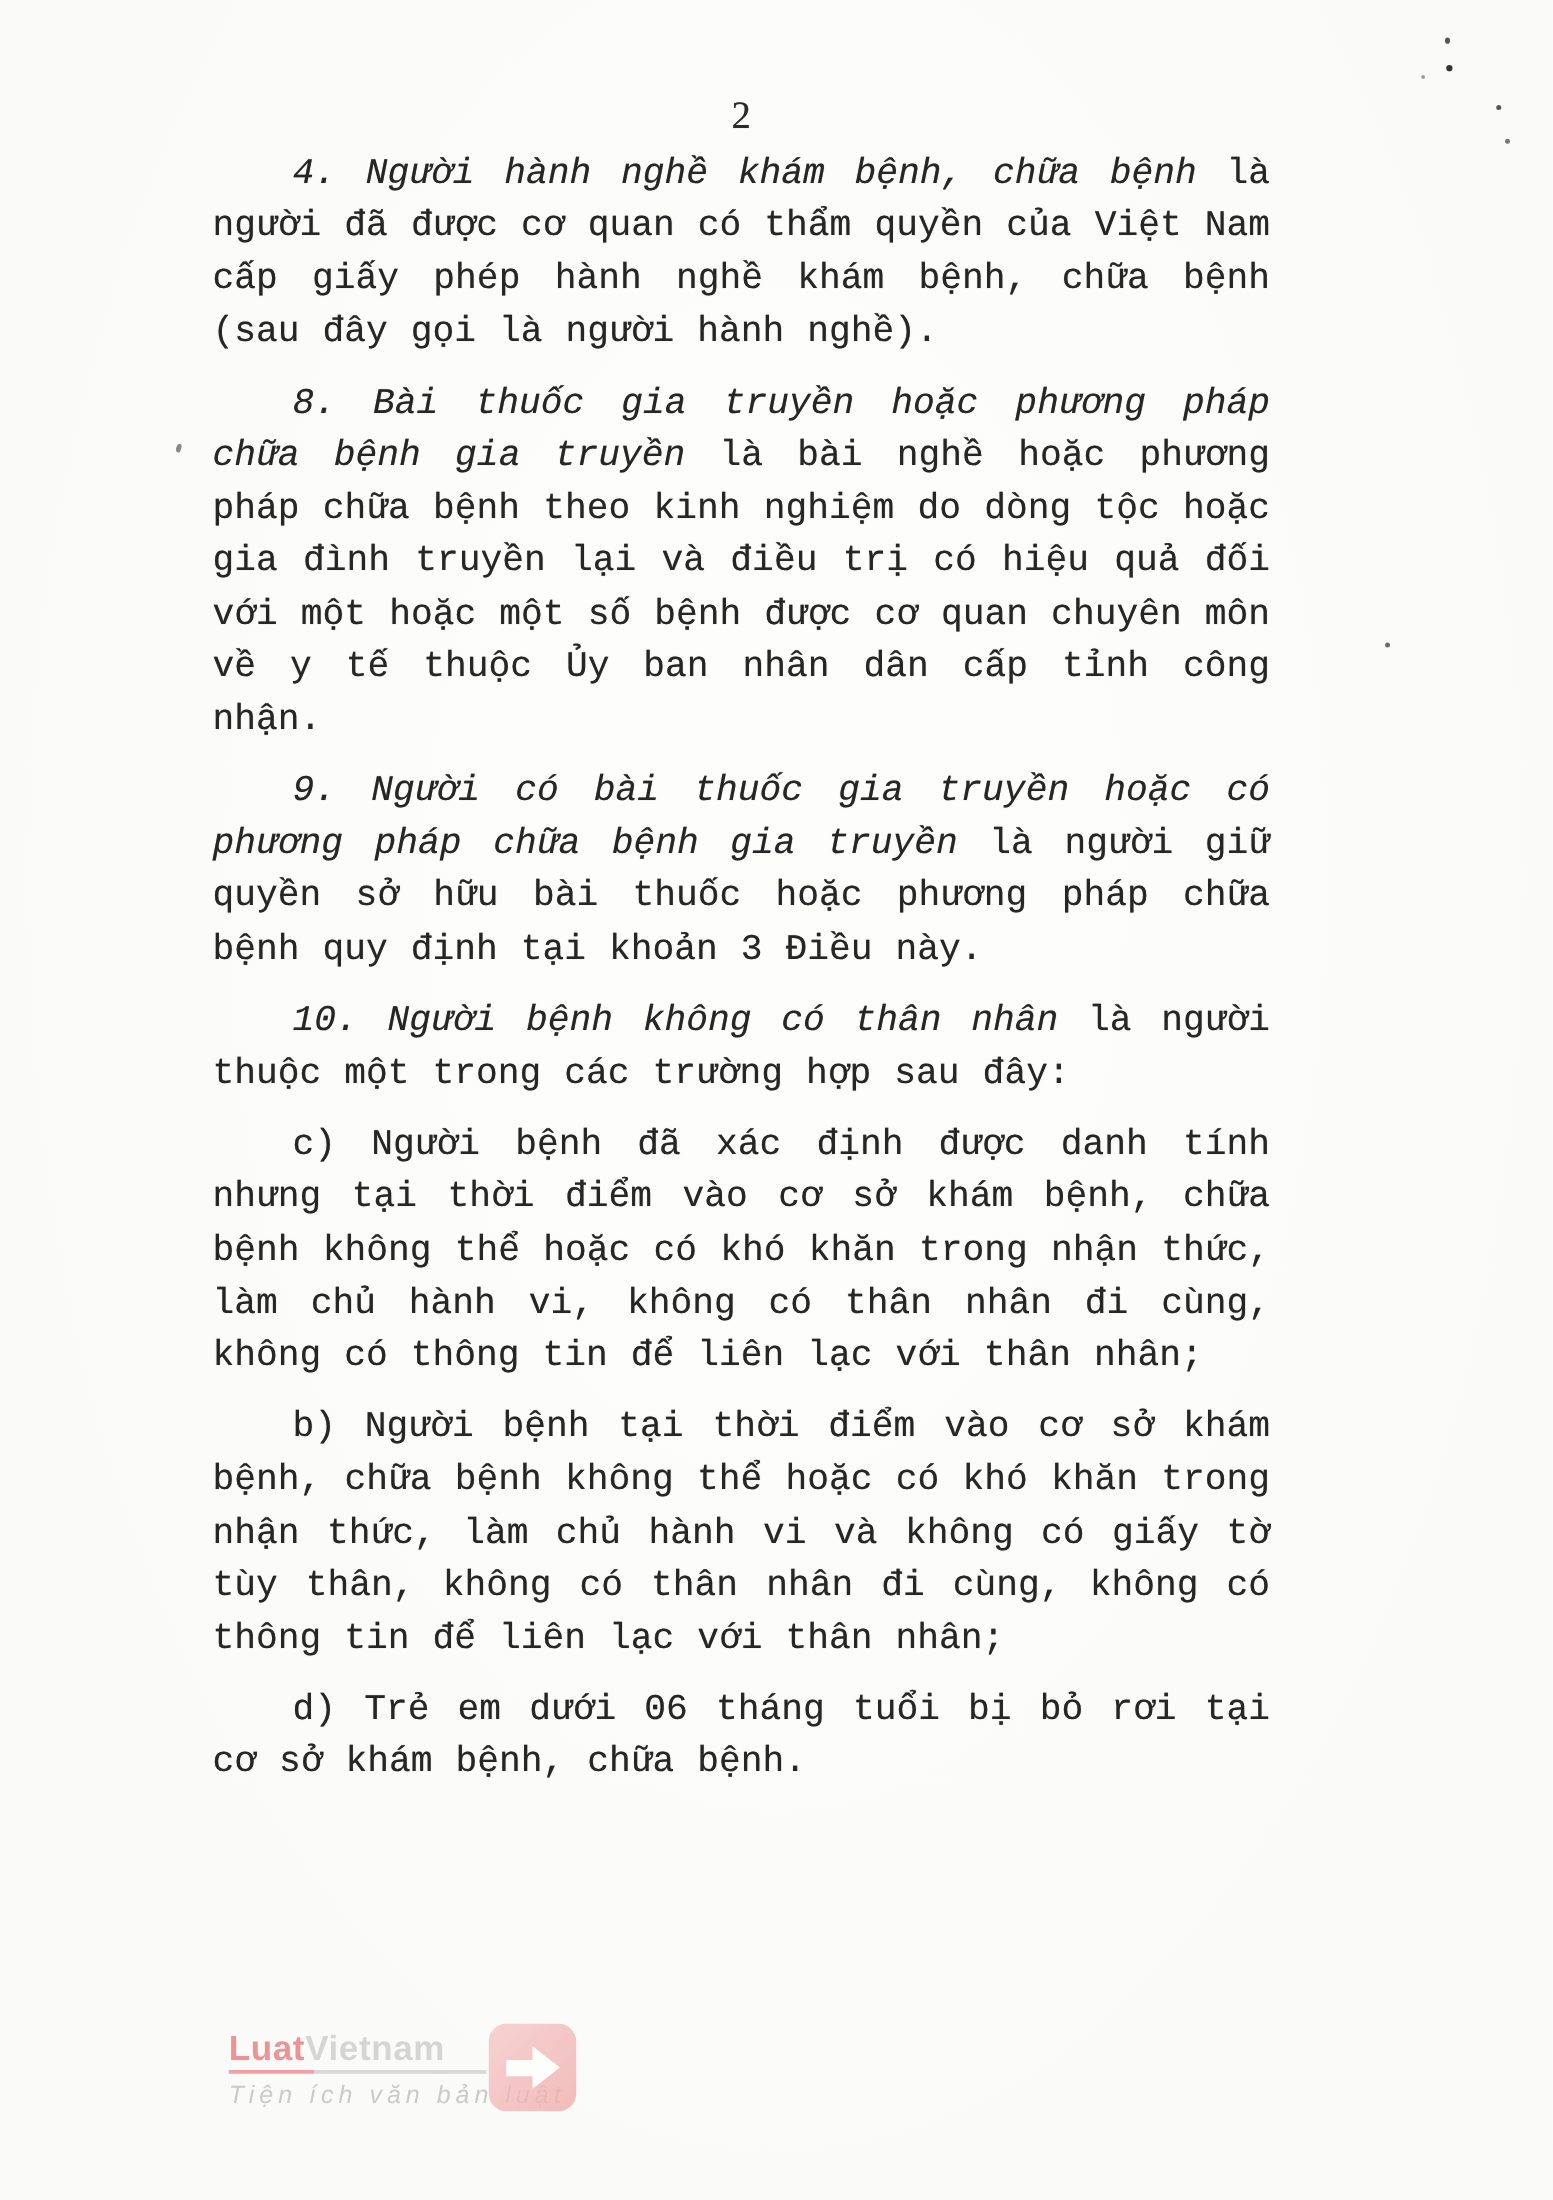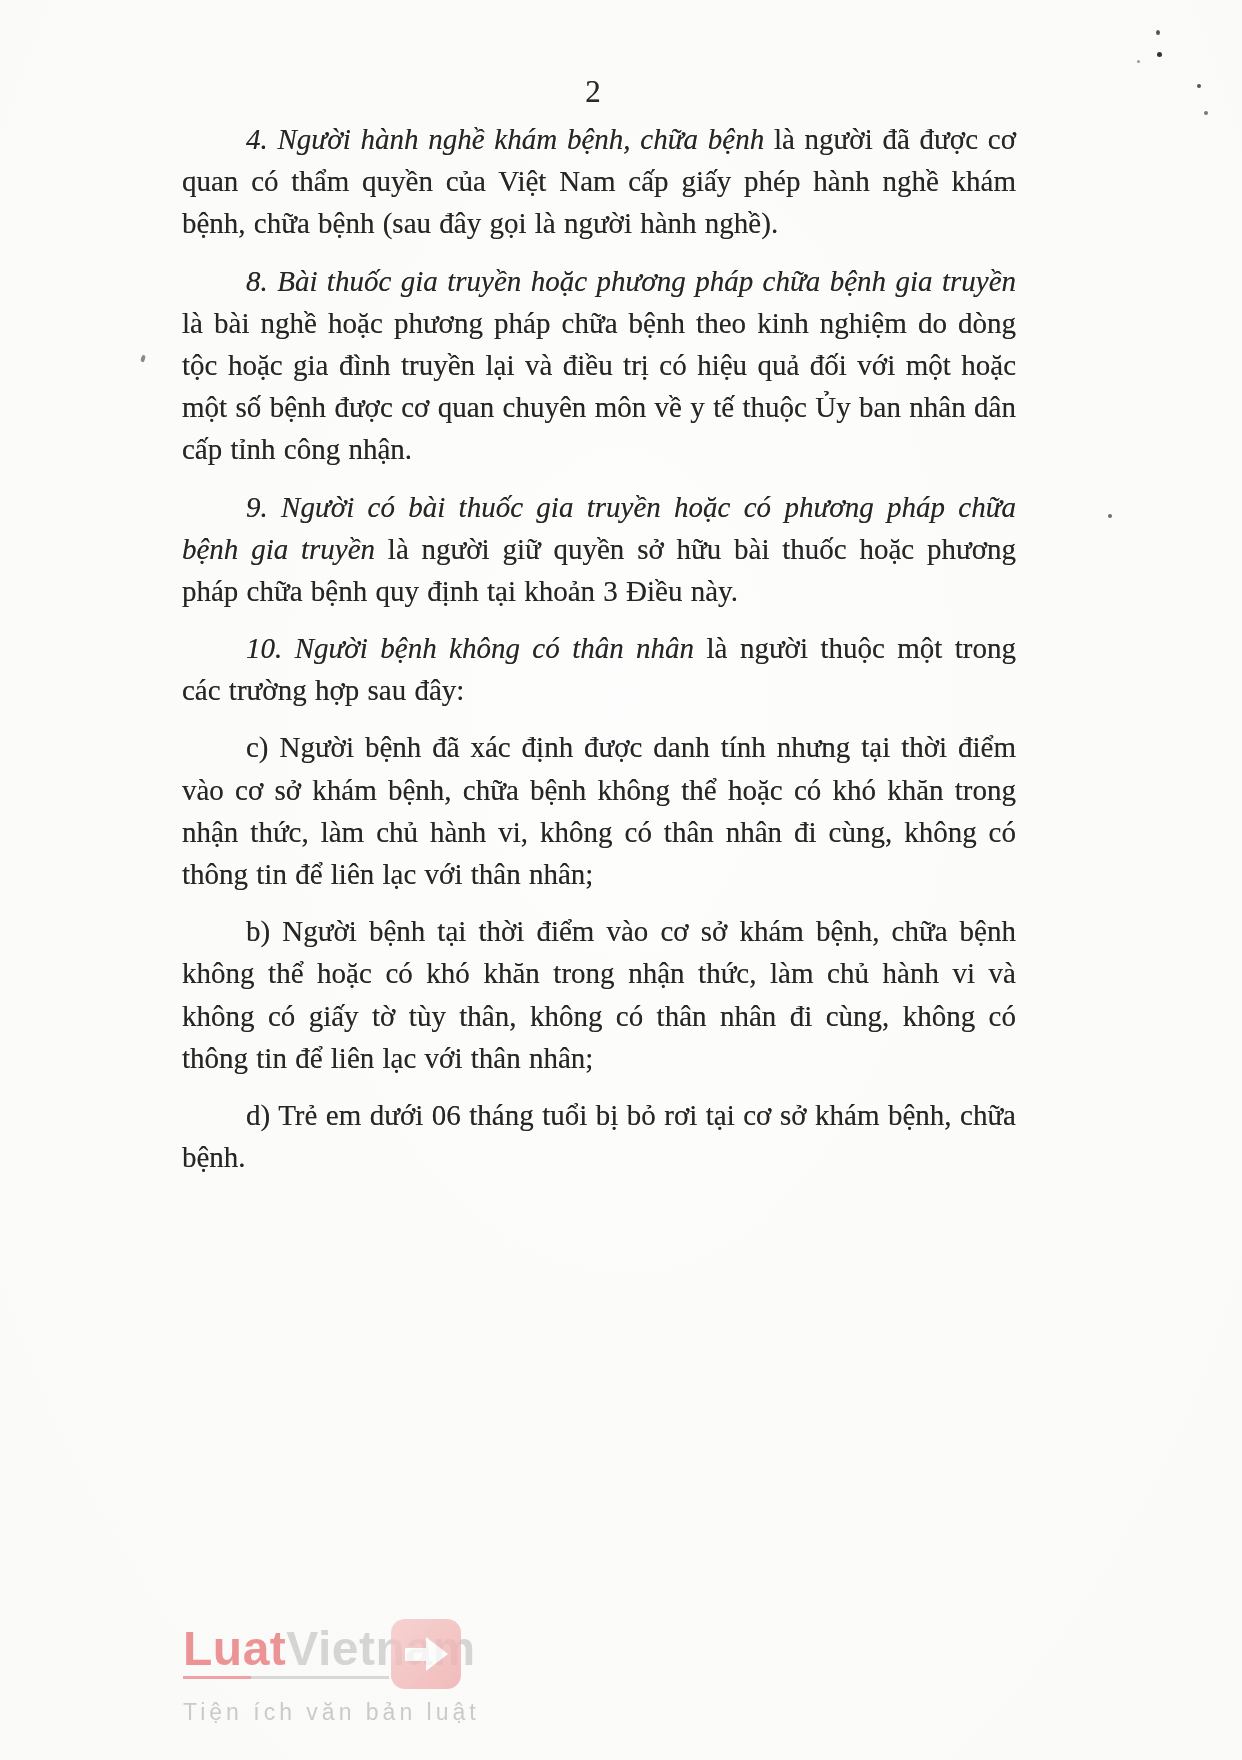--- a/index.html
+++ b/index.html
@@ -20,52 +20,53 @@
     position:absolute;top:74px;left:170px;width:846px;
     text-align:center;
     font-size:31px;color:#2a2a2a;
     text-shadow:0 0 .6px rgba(40,40,40,.55);
   }
   .text-column{
     position:absolute;top:118px;left:170px;width:846px;
     color:#262626;
   }
   .para{
-    margin:0 0 15px 12px;
+    margin:0 0 15px 0;
     font-size:29px;
     line-height:1.455;
     text-align:justify;
     text-indent:64px;
     word-spacing:1px;
     text-shadow:0 0 .6px rgba(35,35,35,.55);
+    font-family:Liberation Mono, monospace;
   }
   .para .num{white-space:nowrap;}
   .para .num.it{font-style:italic;}
   .para i{font-style:italic;}
   
   .watermark{
     position:absolute;left:183px;top:1625px;
     width:330px;height:110px;
     opacity:.62;
   }
   .brand{
     font-family:"Liberation Sans","DejaVu Sans",sans-serif;
-    font-weight:bold;font-size:48px;line-height:1;
+    font-weight:bold;font-size:28px;line-height:1;
     letter-spacing:.5px;white-space:nowrap;
   }
   .brand .luat{color:#e4555a;}
   .brand .vietnam{color:#bfbfbf;}
   .brand-underline{
     width:206px;height:3px;margin-top:3px;
     background:linear-gradient(to right, rgba(228,85,90,.85) 0 33%, rgba(185,185,185,.85) 33% 100%);
   }
   .tagline{
     font-family:"Liberation Sans","DejaVu Sans",sans-serif;
-    font-size:23px;color:#adadad;
-    letter-spacing:4px;margin-top:20px;white-space:nowrap;
+    font-size:20px;color:#adadad;
+    letter-spacing:4px;margin-top:6px;white-space:nowrap;font-style:italic;
   }
   .arrow-badge{
     position:absolute;left:208px;top:-6px;
     width:70px;height:70px;border-radius:14px;
     background:linear-gradient(135deg,#f2a9a9,#e87a7a);
     opacity:.78;
     display:flex;align-items:center;justify-content:center;
   }
   .arrow-badge .bar{
     width:22px;height:13px;background:#fff;margin-right:-1px;border-radius:1px;

